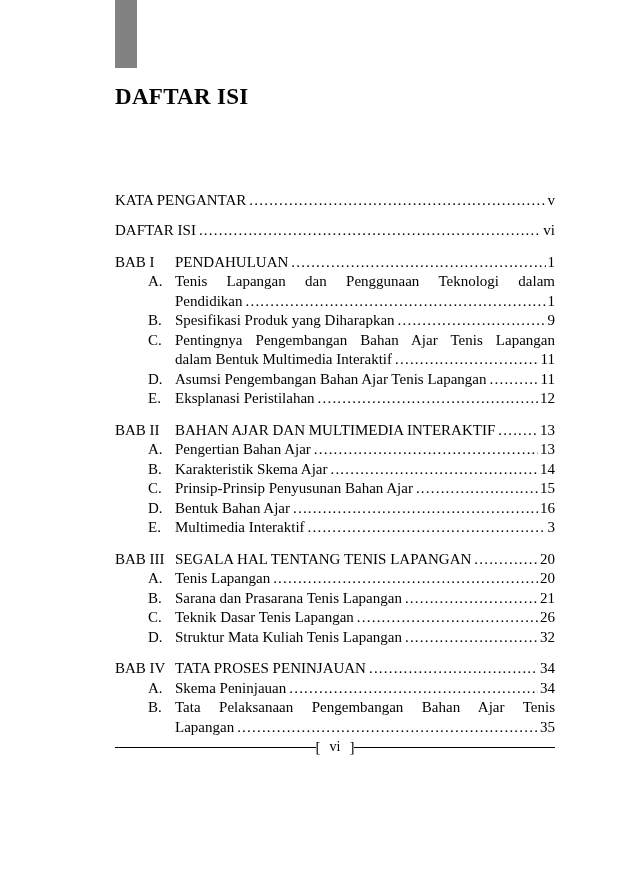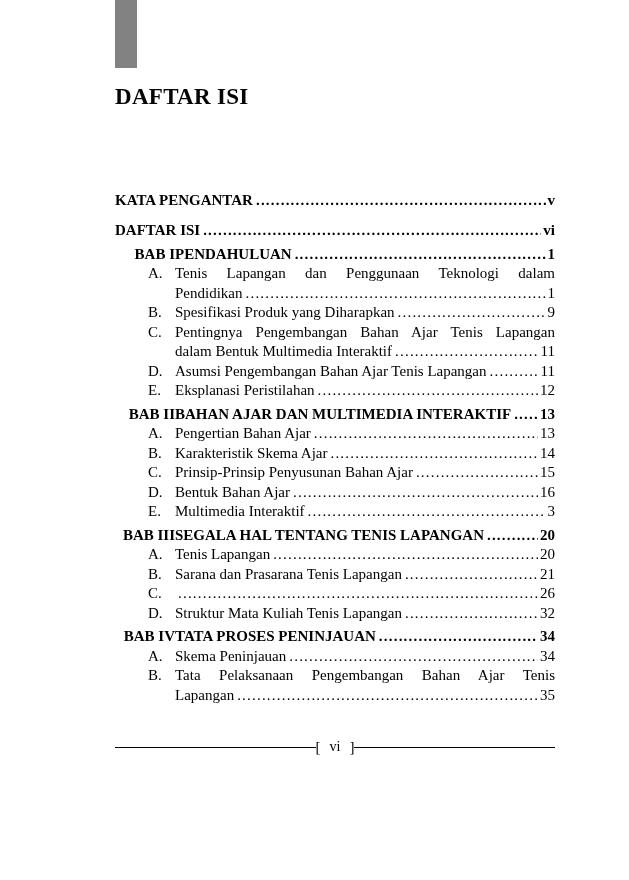--- a/index.html
+++ b/index.html
@@ -26,22 +26,22 @@
   }
 
   .toc {
     position: absolute; left: 0; top: 191px; width: 629px;
     font-size: 15px; line-height: 19.5px;
   }
   .row {
     display: flex; align-items: baseline;
     margin-left: 115px; width: 440px;
   }
-  .row.top { font-weight: bold; text-align: right; }
-  .row.chapter { margin-top: 4px; }
+  .row.top { font-weight: normal; }
+  .row.chapter { margin-top: 12px; }
   .row.front2 { margin-top: 10.5px; }
   .toc .row:first-child { margin-top: 0; }
 
   .chapter-label { width: 60px; flex-shrink: 0; white-space: nowrap; }
   .letter-box {
     width: 60px; flex-shrink: 0;
     padding-left: 33px; white-space: nowrap;
   }
   .entry-title { white-space: nowrap; }
   .jline {
@@ -178,20 +178,21 @@
         <span class="page-num">20</span>
       </div>
       <div class="row sub">
         <span class="letter-box">B.</span>
         <span class="entry-title">Sarana dan Prasarana Tenis Lapangan</span>
         <span class="leader"><span class="dots">............................................................................................................................................................................................................................</span></span>
         <span class="page-num">21</span>
       </div>
       <div class="row sub">
         <span class="letter-box">C.</span>
+        <span class="entry-title">Teknik Dasar Tenis Lapangan</span>
         <span class="leader"><span class="dots">............................................................................................................................................................................................................................</span></span>
         <span class="page-num">26</span>
       </div>
       <div class="row sub">
         <span class="letter-box">D.</span>
         <span class="entry-title">Struktur Mata Kuliah Tenis Lapangan</span>
         <span class="leader"><span class="dots">............................................................................................................................................................................................................................</span></span>
         <span class="page-num">32</span>
       </div>
       <div class="row top chapter">

